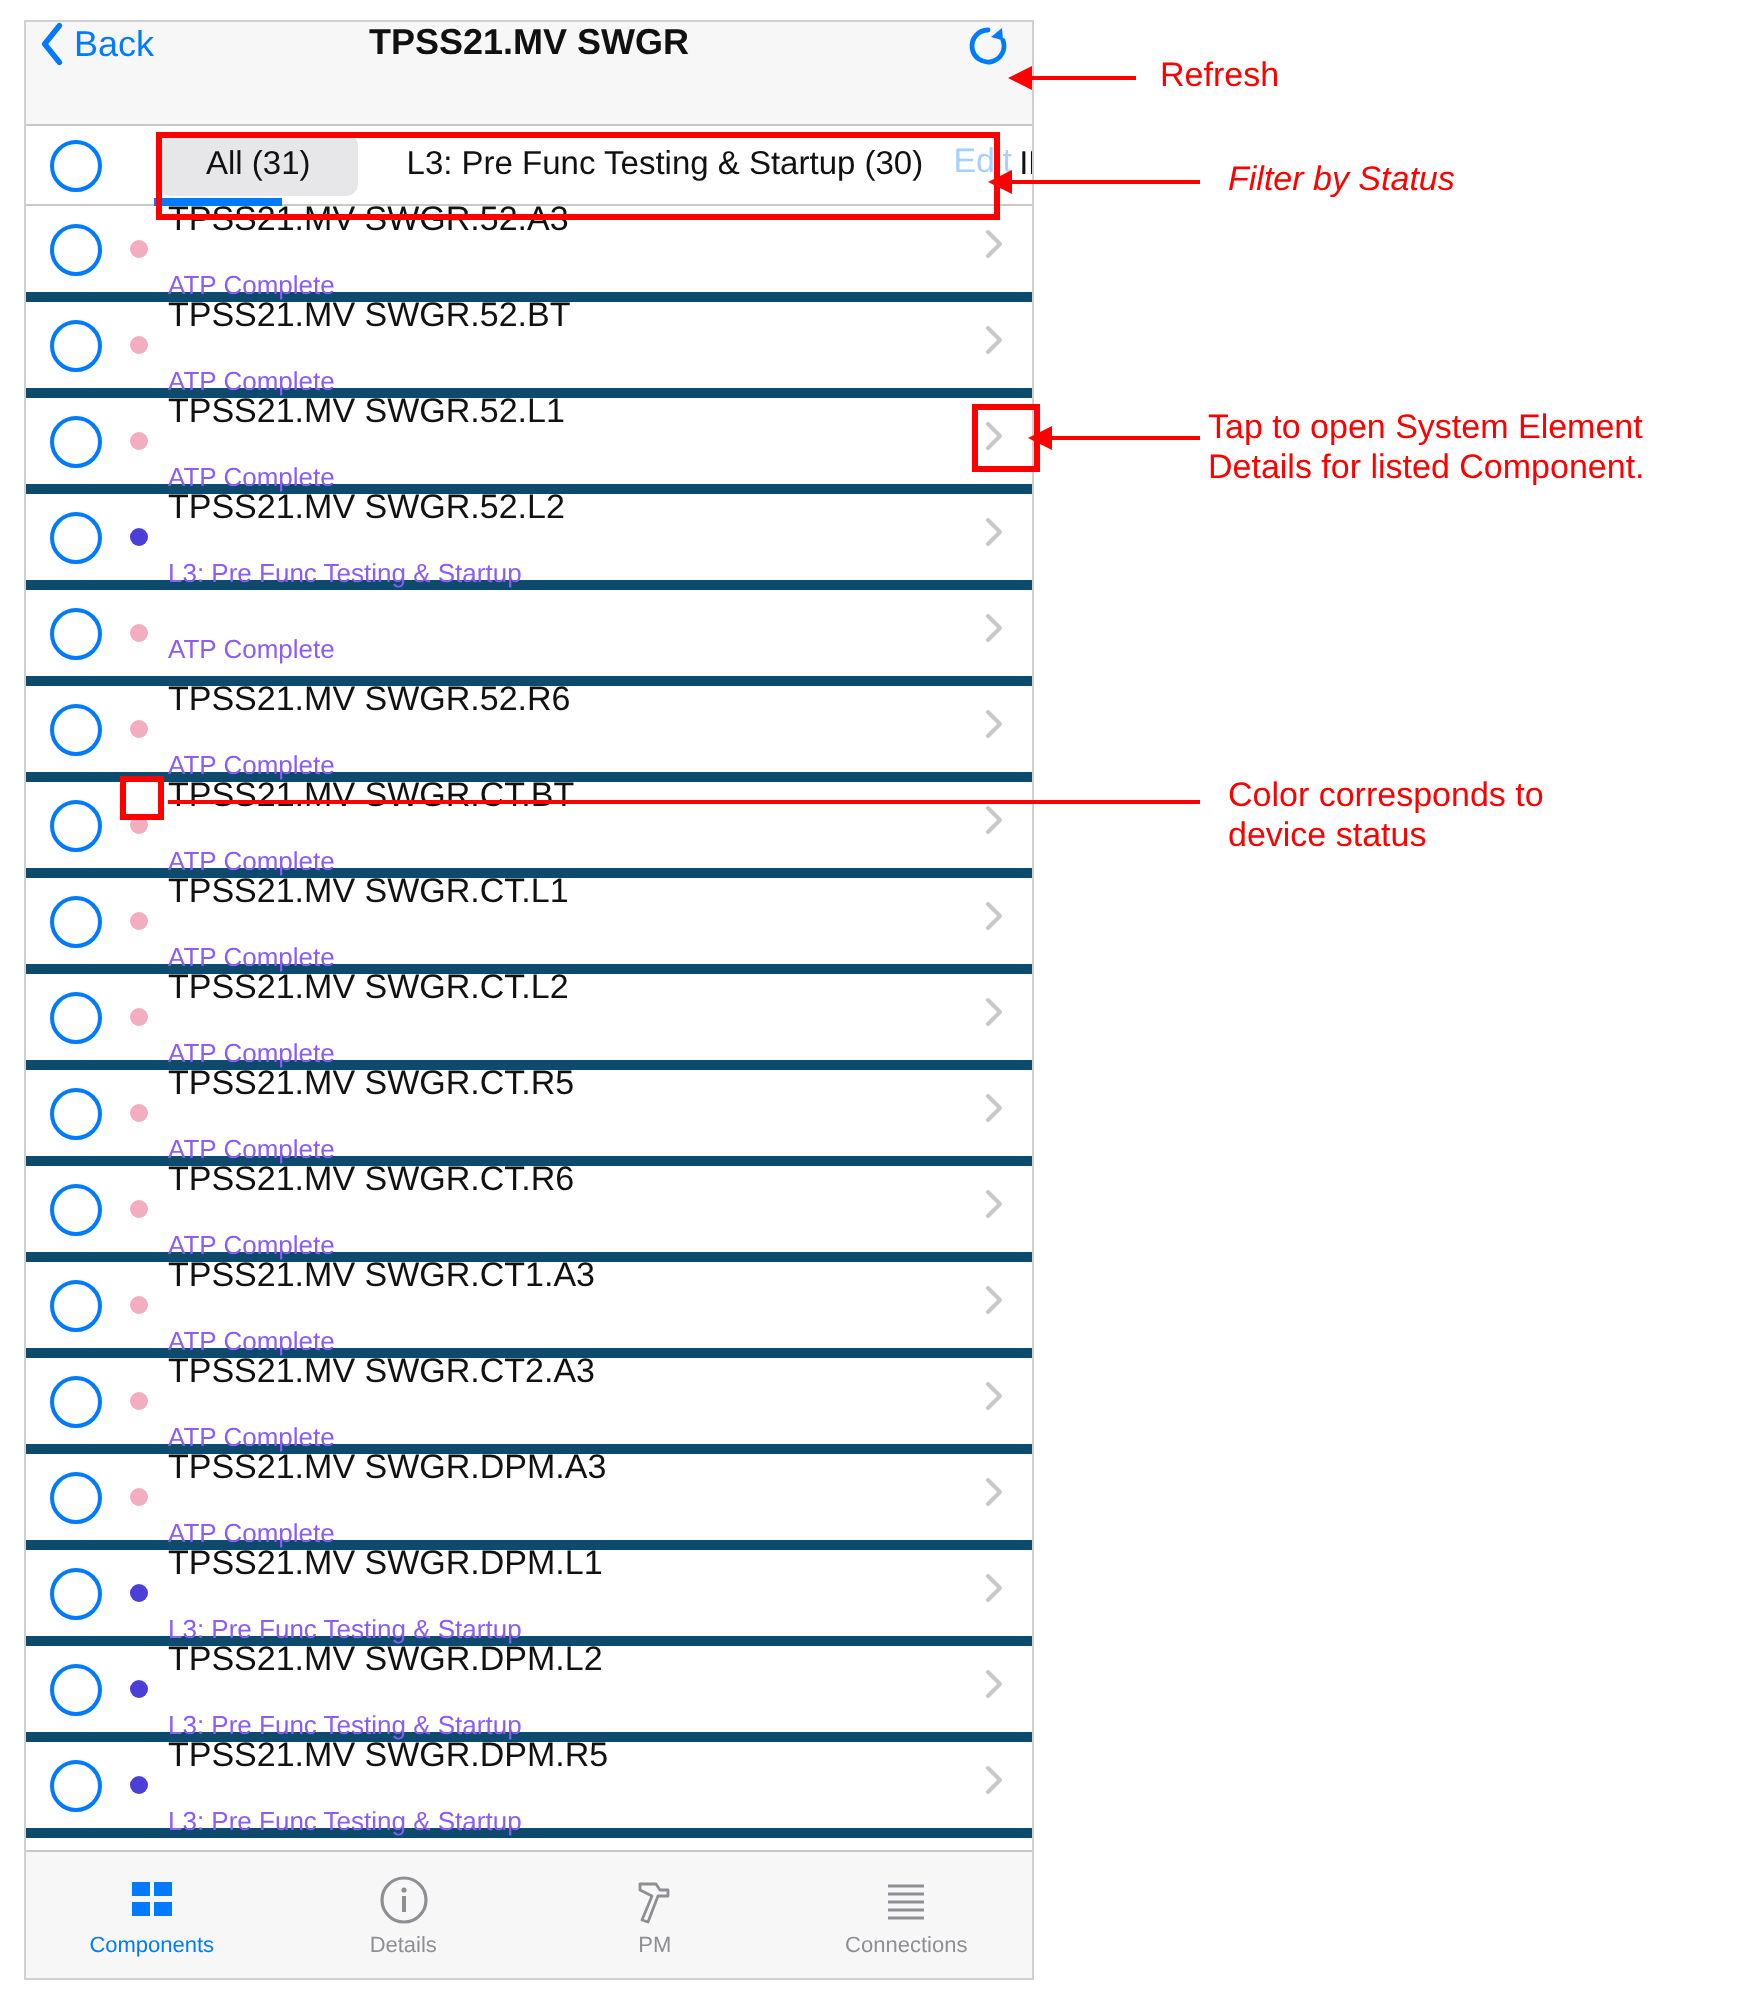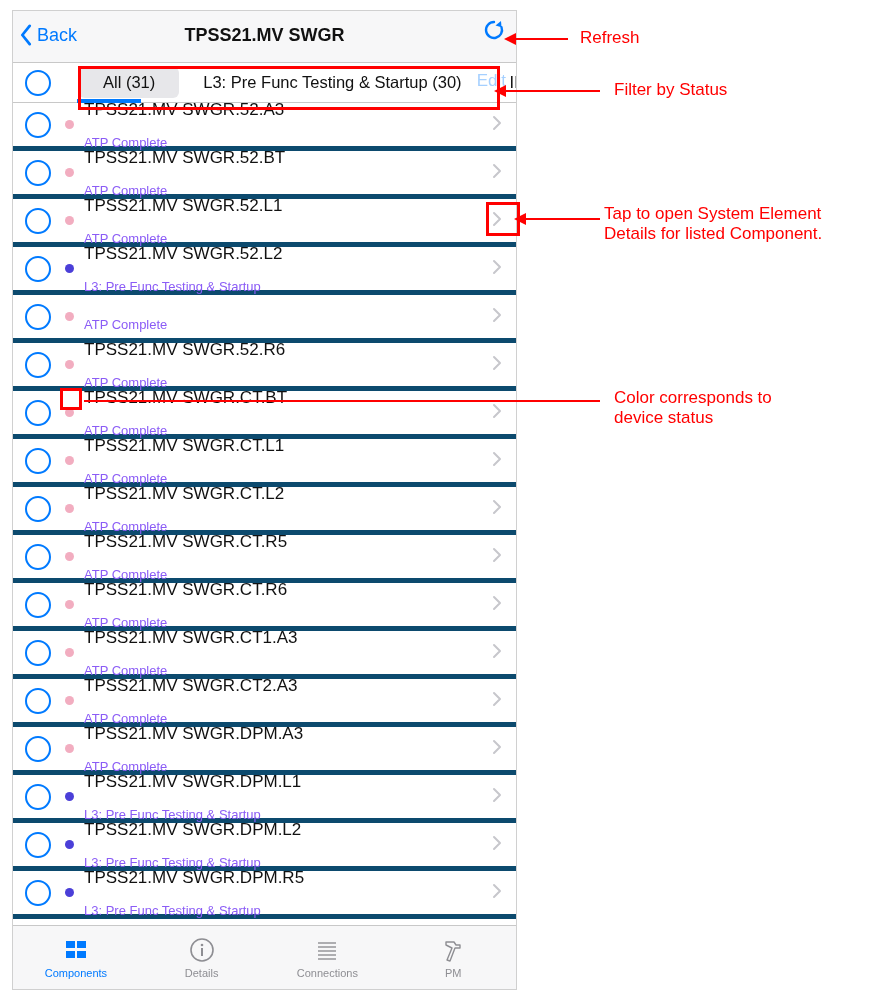--- a/index.html
+++ b/index.html
@@ -1,20 +1,20 @@
 <!DOCTYPE html>
 <html><head>
 <meta charset="utf-8">
 <style>
   * { box-sizing: border-box; margin: 0; padding: 0; }
   html, body { font-family: -apple-system, "Helvetica Neue", Arial, sans-serif; background:#fff; }
   .canvas { position:relative; width:878px; height:995px; }
   .phone { position:absolute; left:12px; top:10px; width:505px; height:980px; border:1px solid #d0d0d0; background:#fff; overflow:hidden; }
   
-  .navbar { height:52px; background:#f7f7f8; border-bottom:1px solid #c8c8c8; display:flex; align-items:flex-end; justify-content:space-between; padding:0 10px 16px 6px; }
+  .navbar { height:52px; background:#f7f7f8; border-bottom:1px solid #c8c8c8; display:flex; align-items:flex-start; justify-content:space-between; padding:0 10px 16px 6px; }
   .back { display:flex; align-items:center; color:#007aff; font-size:18px; cursor:pointer; }
   .back svg { width:14px; height:22px; margin-right:4px; }
   .navtitle { font-size:18px; font-weight:600; color:#111; position:absolute; left:0; right:0; text-align:center; pointer-events:none; }
   .refresh { color:#007aff; cursor:pointer; }
   .refresh svg { width:24px; height:24px; }
   
   .filterrow { height:40px; background:#fff; border-bottom:1px solid #c8c8c8; display:flex; align-items:center; padding-left:12px; position:relative; }
   .circle { width:26px; height:26px; border:2px solid #007aff; border-radius:50%; background:#fff; flex:0 0 auto; }
   .segwrap { display:flex; align-items:center; gap:0; margin-left:28px; overflow:hidden; }
   .seg { font-size:16.5px; padding:6px 24px; color:#111; white-space:nowrap; }
@@ -284,49 +284,49 @@
     <div class="tab">
       <svg viewBox="0 0 26 26">
             <circle cx="13" cy="13" r="11" stroke="#8e8e93" stroke-width="1.6" fill="none"></circle>
             <circle cx="13" cy="8" r="1.3" fill="#8e8e93"></circle>
             <rect x="12" y="11" width="2" height="8" fill="#8e8e93"></rect>
           </svg>
       <span>Details</span>
     </div>
     <div class="tab">
       <svg viewBox="0 0 26 26">
+            <path d="M6 5 L14 5 L16 8 L20 8 L20 11 L15 11 L10 24 L7 23 L12 11 L6 8 Z" fill="none" stroke="#8e8e93" stroke-width="1.4" stroke-linejoin="round"></path>
+          </svg>
+      <span>PM</span>
+    </div>
+    <div class="tab">
+      <svg viewBox="0 0 26 26">
         <line x1="4" y1="6" x2="22" y2="6" stroke="#8e8e93" stroke-width="1.4"></line>
         <line x1="4" y1="10" x2="22" y2="10" stroke="#8e8e93" stroke-width="1.4"></line>
         <line x1="4" y1="14" x2="22" y2="14" stroke="#8e8e93" stroke-width="1.4"></line>
         <line x1="4" y1="18" x2="22" y2="18" stroke="#8e8e93" stroke-width="1.4"></line>
         <line x1="4" y1="22" x2="22" y2="22" stroke="#8e8e93" stroke-width="1.4"></line>
       </svg>
       <span>Connections</span>
     </div>
-    <div class="tab">
-      <svg viewBox="0 0 26 26">
-            <path d="M6 5 L14 5 L16 8 L20 8 L20 11 L15 11 L10 24 L7 23 L12 11 L6 8 Z" fill="none" stroke="#8e8e93" stroke-width="1.4" stroke-linejoin="round"></path>
-          </svg>
-      <span>PM</span>
-    </div>
   </div>
 
 </div>
 
 <div class="redbox" style="left:78px; top:66px; width:422px; height:44px;"></div>
 <div class="redbox" style="left:486px; top:202px; width:34px; height:34px;"></div>
 <div class="redbox" style="left:60px; top:388px; width:22px; height:22px;"></div>
 
 <div class="arrow-line" style="left:514px; top:38px; width:54px;"></div>
 <div class="arrow-head" style="left:504px; top:33px;"></div>
 <div class="ann" style="left:580px; top:28px;">Refresh</div>
 
 <div class="arrow-line" style="left:504px; top:90px; width:96px;"></div>
 <div class="arrow-head" style="left:494px; top:85px;"></div>
-<div class="ann" style="left:614px; top:80px;">Filter by Status</div>
+<div class="ann" style="left:614px; top:80px;font-style:italic;">Filter by Status</div>
 
 <div class="arrow-line" style="left:524px; top:218px; width:76px;"></div>
 <div class="arrow-head" style="left:514px; top:213px;"></div>
 <div class="ann" style="left:604px; top:204px; width:250px;">Tap to open System Element Details for listed Component.</div>
 
 <div class="arrow-line" style="left:84px; top:400px; width:516px;"></div>
 <div class="ann" style="left:614px; top:388px; width:200px;">Color corresponds to device status</div>
 
 </div>
 

